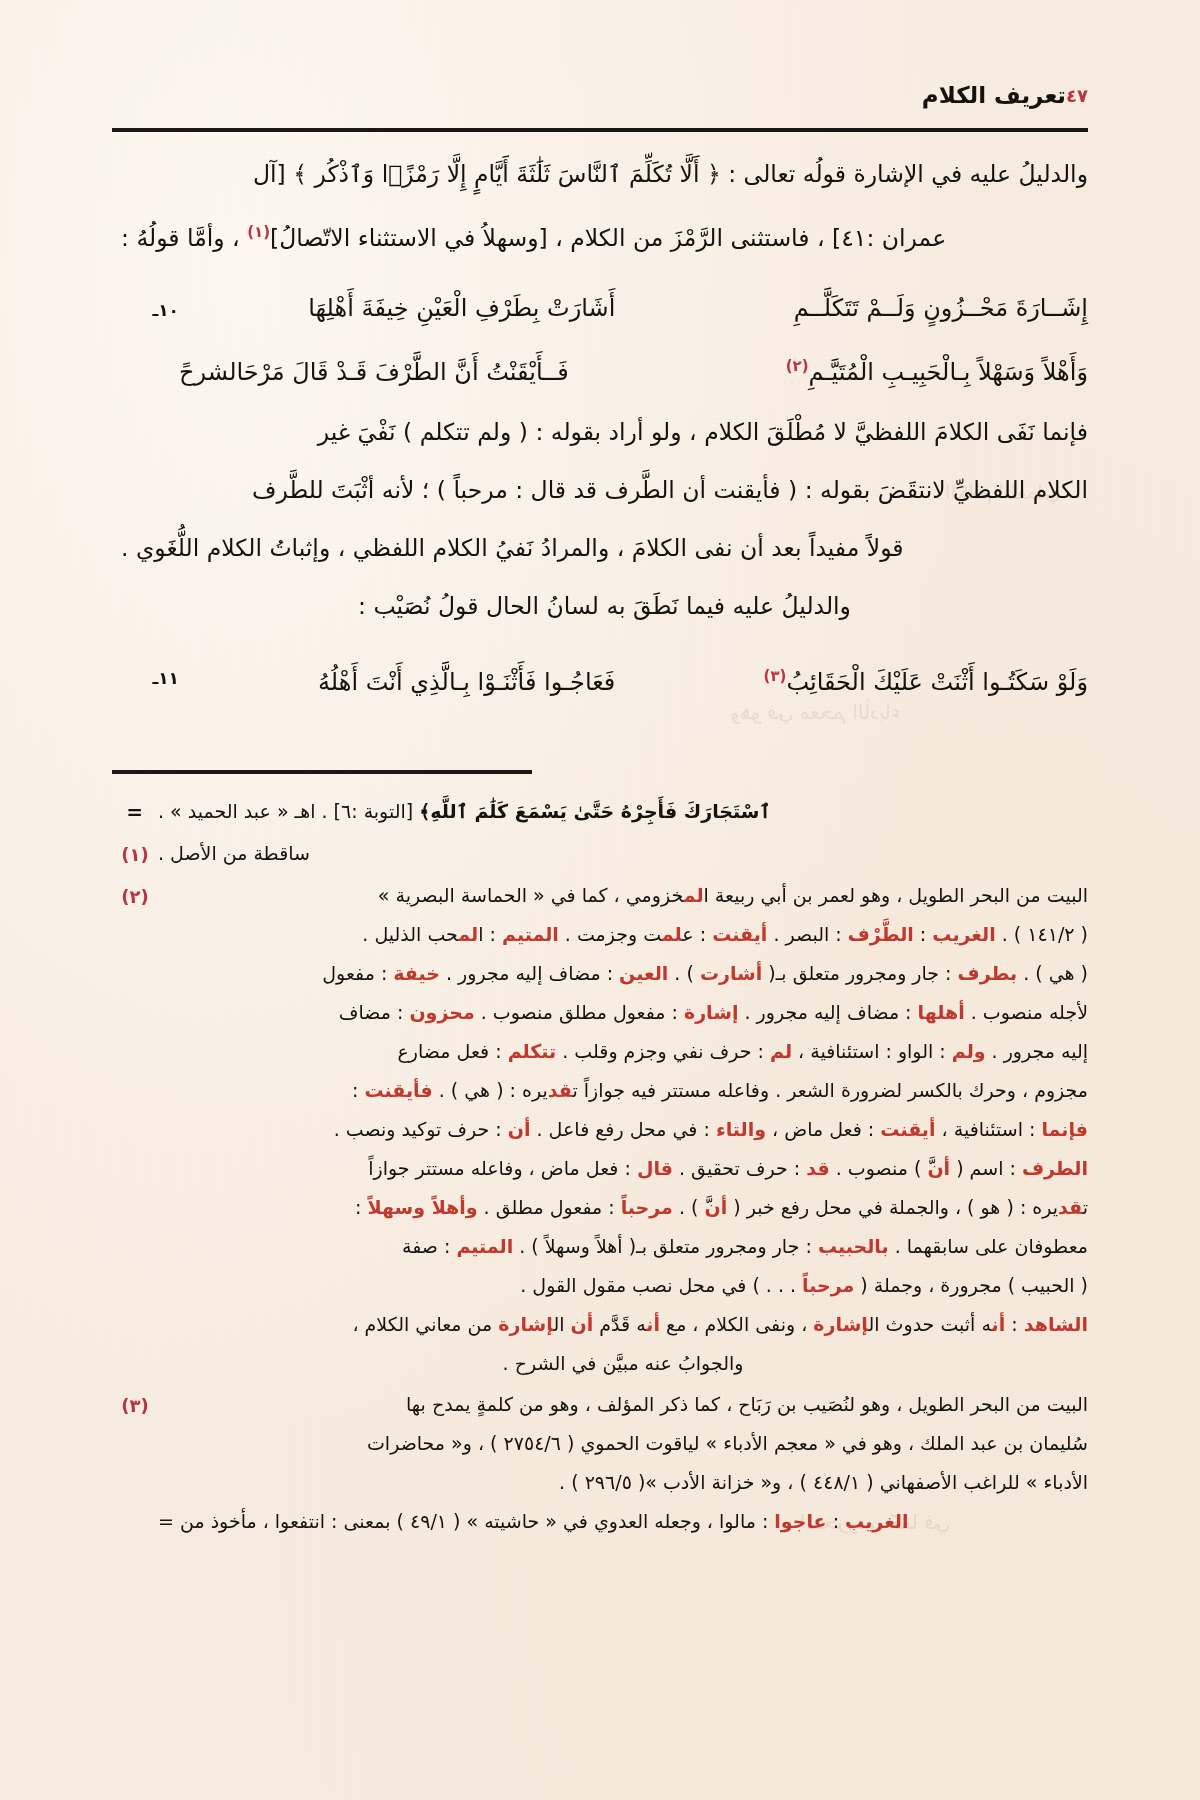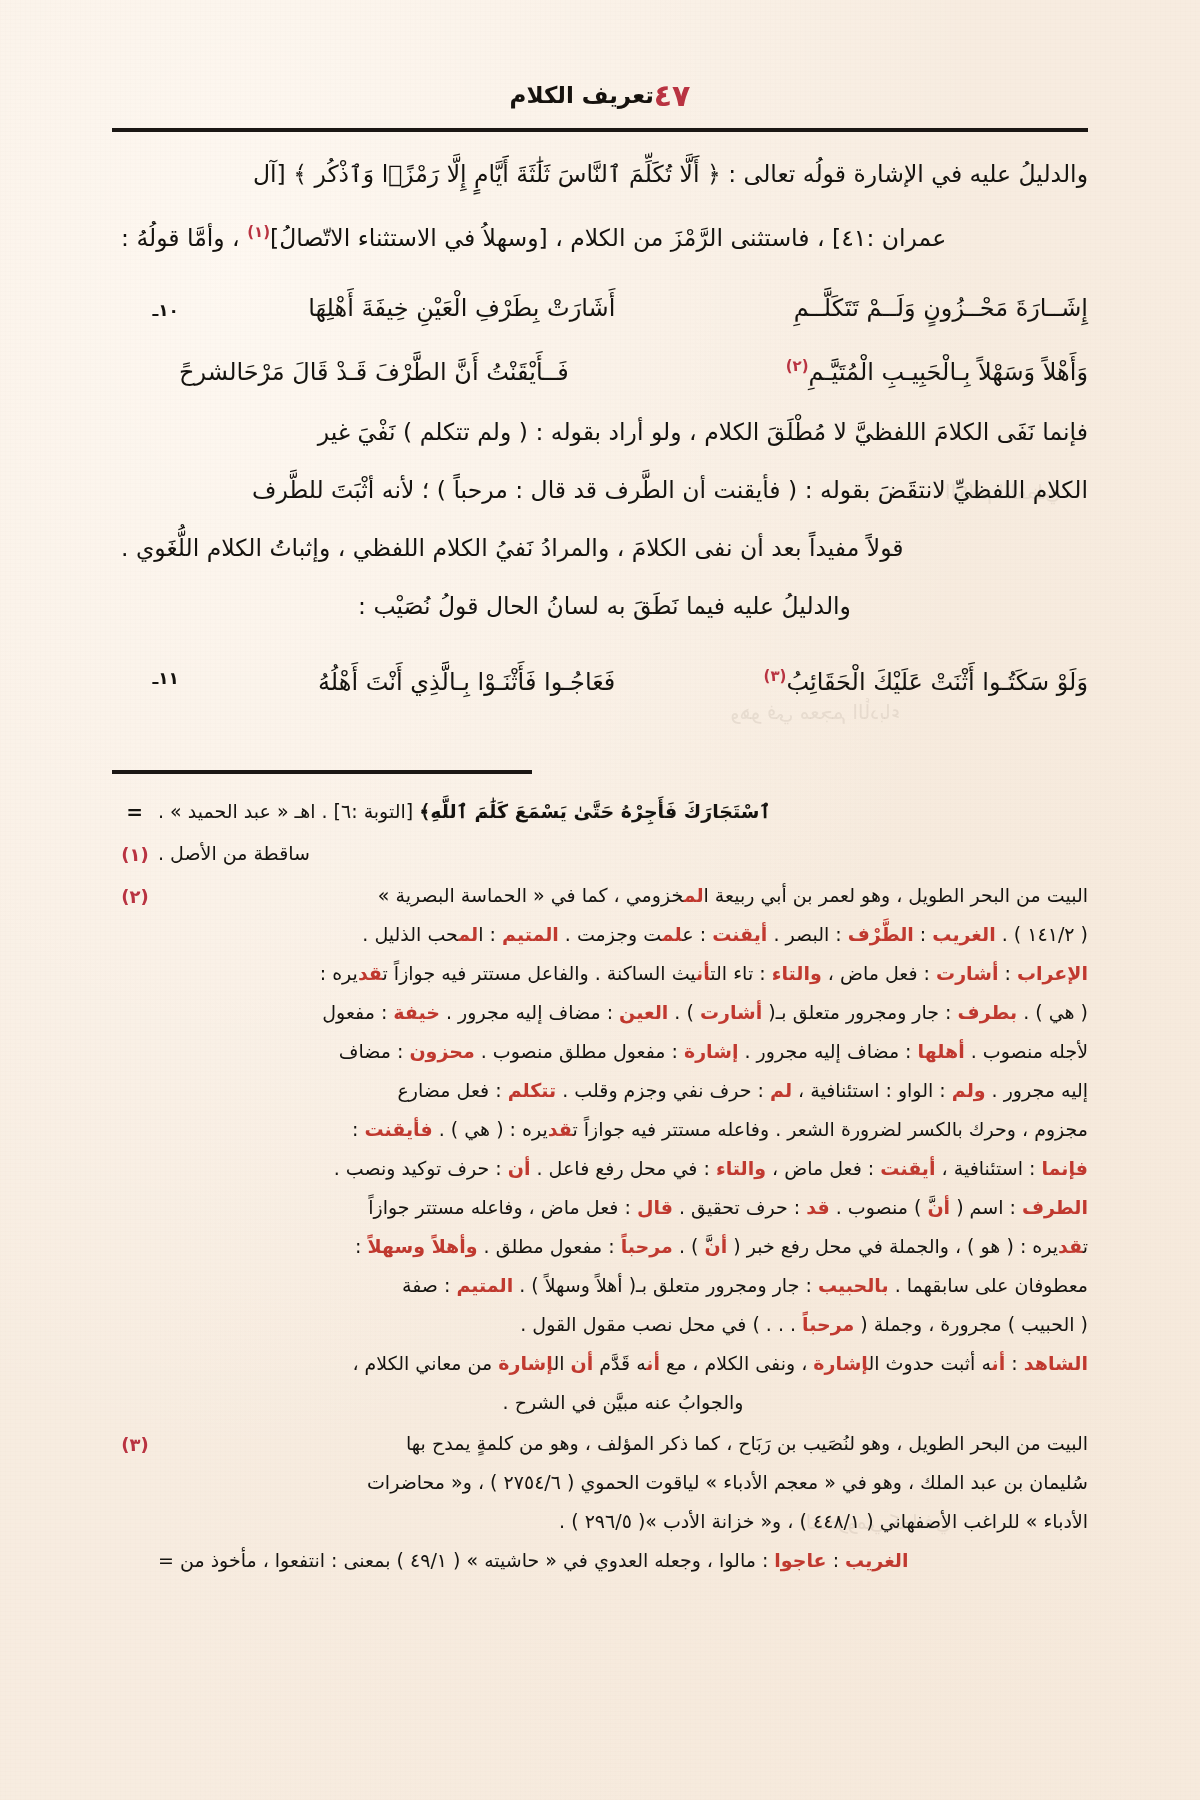--- a/index.html
+++ b/index.html
@@ -52,31 +52,31 @@
 
   
   .runhead {
     position: absolute;
     top: 78px;
     right: 0;
     left: 0;
     height: 34px;
     display: flex;
     flex-direction: row-reverse;
-    justify-content: center;
+    justify-content: flex-end;
     align-items: center;
   }
   .runhead-title {
     font-size: 23px;
     font-weight: 700;
     color: #16120e;
     letter-spacing: 0.5px;
   }
   .runhead-folio {
-    font-size: 30px;
+    font-size: 18px;
     font-weight: 700;
     color: #b93341;
     letter-spacing: 1px;
   }
   .rule-head {
     position: absolute;
     top: 128px;
     right: 0;
     left: 0;
     height: 0;
@@ -260,21 +260,20 @@
       <div class="note">
         <div class="note-mark">(١)</div>
         <div class="note-body left-last">ساقطة من الأصل .</div>
       </div>
 
       <div class="note">
         <div class="note-mark">(٢)</div>
         <div class="note-body" id="note2">
             <div style="text-align: justify; text-align-last: right;">البيت من البحر الطويل ، وهو لعمر بن أبي ربيعة ا<span class="k">لم</span>خزومي ، كما في « الحماسة البصرية »</div>
             <div style="text-align: justify; text-align-last: right;">( ١٤١/٢ ) . <span class="k">الغريب</span> : <span class="k">الطَّرْف</span> : البصر . <span class="k">أيقنت</span> : ع<span class="k">لم</span>ت وجزمت . <span class="k">المتيم</span> : ا<span class="k">لم</span>حب الذليل .</div>
-            <div style="text-align: justify; text-align-last: right;"><span class="k">الإعراب</span> : <span class="k">أشارت</span> : فعل ماض ، <span class="k">والتاء</span> : تاء الت<span class="k">أن</span>يث الساكنة . والفاعل مستتر فيه جوازاً ت<span class="k">قد</span>يره :</div>
             <div style="text-align: justify; text-align-last: right;">( هي ) . <span class="k">بطرف</span> : جار ومجرور متعلق بـ( <span class="k">أشارت</span> ) . <span class="k">العين</span> : مضاف إليه مجرور . <span class="k">خيفة</span> : مفعول</div>
             <div style="text-align: justify; text-align-last: right;">لأجله منصوب . <span class="k">أهلها</span> : مضاف إليه مجرور . <span class="k">إشارة</span> : مفعول مطلق منصوب . <span class="k">محزون</span> : مضاف</div>
             <div style="text-align: justify; text-align-last: right;">إليه مجرور . <span class="k">ولم</span> : الواو : استئنافية ، <span class="k">لم</span> : حرف نفي وجزم وقلب . <span class="k">تتكلم</span> : فعل مضارع</div>
             <div style="text-align: justify; text-align-last: right;">مجزوم ، وحرك بالكسر لضرورة الشعر . وفاعله مستتر فيه جوازاً ت<span class="k">قد</span>يره : ( هي ) . <span class="k">فأيقنت</span> :</div>
             <div style="text-align: justify; text-align-last: right;"><span class="k">فإنما</span> : استئنافية ، <span class="k">أيقنت</span> : فعل ماض ، <span class="k">والتاء</span> : في محل رفع فاعل . <span class="k">أن</span> : حرف توكيد ونصب .</div>
             <div style="text-align: justify; text-align-last: right;"><span class="k">الطرف</span> : اسم ( <span class="k">أن</span>َّ ) منصوب . <span class="k">قد</span> : حرف تحقيق . <span class="k">قال</span> : فعل ماض ، وفاعله مستتر جوازاً</div>
             <div style="text-align: justify; text-align-last: right;">ت<span class="k">قد</span>يره : ( هو ) ، والجملة في محل رفع خبر ( <span class="k">أن</span>َّ ) . <span class="k">مرحباً</span> : مفعول مطلق . <span class="k">وأهلاً وسهلاً</span> :</div>
             <div style="text-align: justify; text-align-last: right;">معطوفان على سابقهما . <span class="k">بالحبيب</span> : جار ومجرور متعلق بـ( أهلاً وسهلاً ) . <span class="k">المتيم</span> : صفة</div>
             <div style="text-align: justify; text-align-last: right;">( الحبيب ) مجرورة ، وجملة ( <span class="k">مرحباً</span> . . . ) في محل نصب مقول القول .</div>
             <div style="text-align: justify; text-align-last: right;"><span class="k">الشاهد</span> : <span class="k">أن</span>ه أثبت حدوث ال<span class="k">إشارة</span> ، ونفى الكلام ، مع <span class="k">أن</span>ه قَدَّم <span class="k">أن</span> ال<span class="k">إشارة</span> من معاني الكلام ،</div>

